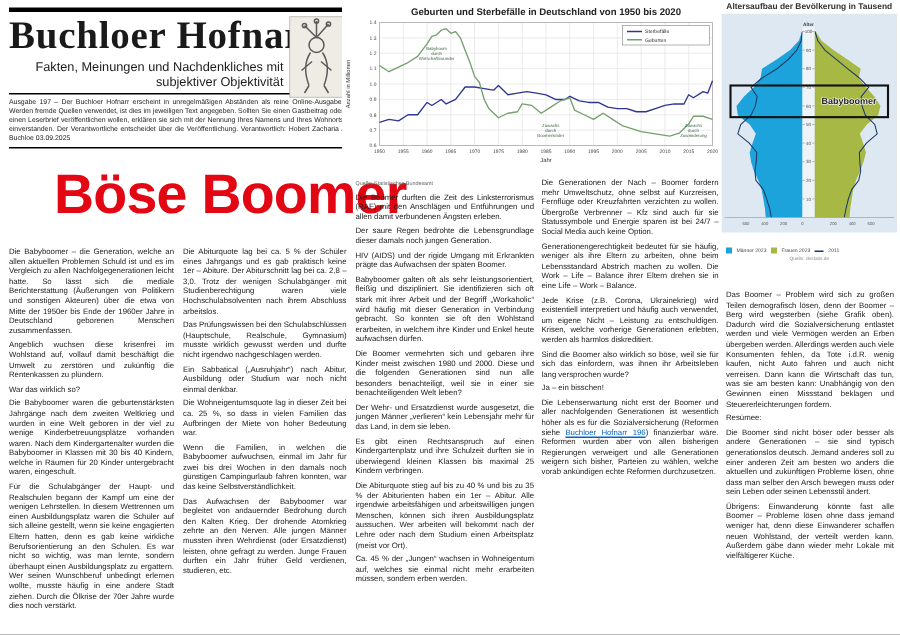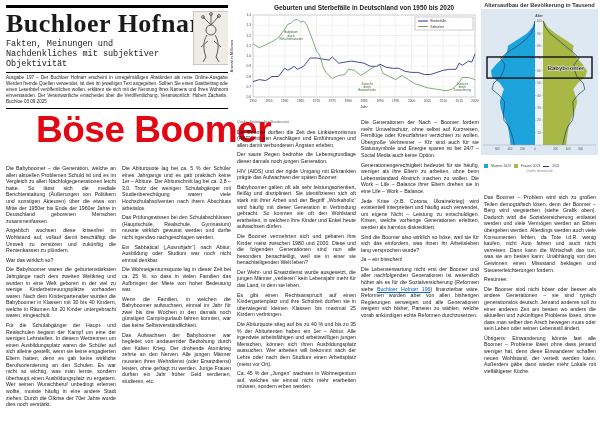--- a/index.html
+++ b/index.html
@@ -2,22 +2,22 @@
 <html lang="de"><head>
 <meta charset="utf-8">
 <style>
   html,body{margin:0;padding:0;background:#888;}
   #page{position:relative;width:600px;height:423px;background:#ffffff;overflow:hidden;
         font-family:"Liberation Sans",sans-serif;color:#1a1a1a;}
   
   #masthead{position:absolute;left:6px;top:5px;width:223px;border-top:3px solid #000;padding-top:2px;}
   #masthead .title{font-family:"Liberation Serif",serif;font-weight:bold;font-size:26px;
         letter-spacing:0.5px;line-height:28px;white-space:nowrap;}
-  #masthead .subtitle{font-family:Liberation Mono, monospace;font-size:8.5px;line-height:10px;
-        padding-right:40px;margin-top:1px;}
+  #masthead .subtitle{font-family:Liberation Sans, sans-serif;font-size:8.5px;line-height:10px;
+        text-align:right;padding-right:40px;margin-top:1px;}
   #masthead .rule{border-top:1px solid #000;margin:3px 0 2px 0;}
   #masthead .fineprint{font-size:4.6px;line-height:6px;text-align:justify;color:#222;}
   #jester{position:absolute;right:0;top:3px;width:36px;height:54px;}
   
   #headline{position:absolute;left:5px;top:108px;font-size:37px;font-weight:bold;
         color:#e30613;letter-spacing:-0.5px;line-height:44px;margin-left:31px;}
   
   #ts-wrap{position:absolute;left:228px;top:2px;width:254px;height:114px;}
   #py-wrap{position:absolute;left:481px;top:2px;width:117px;}
   #py-title{font-size:5.6px;font-weight:bold;color:#333;text-align:center;margin-bottom:1px;}

